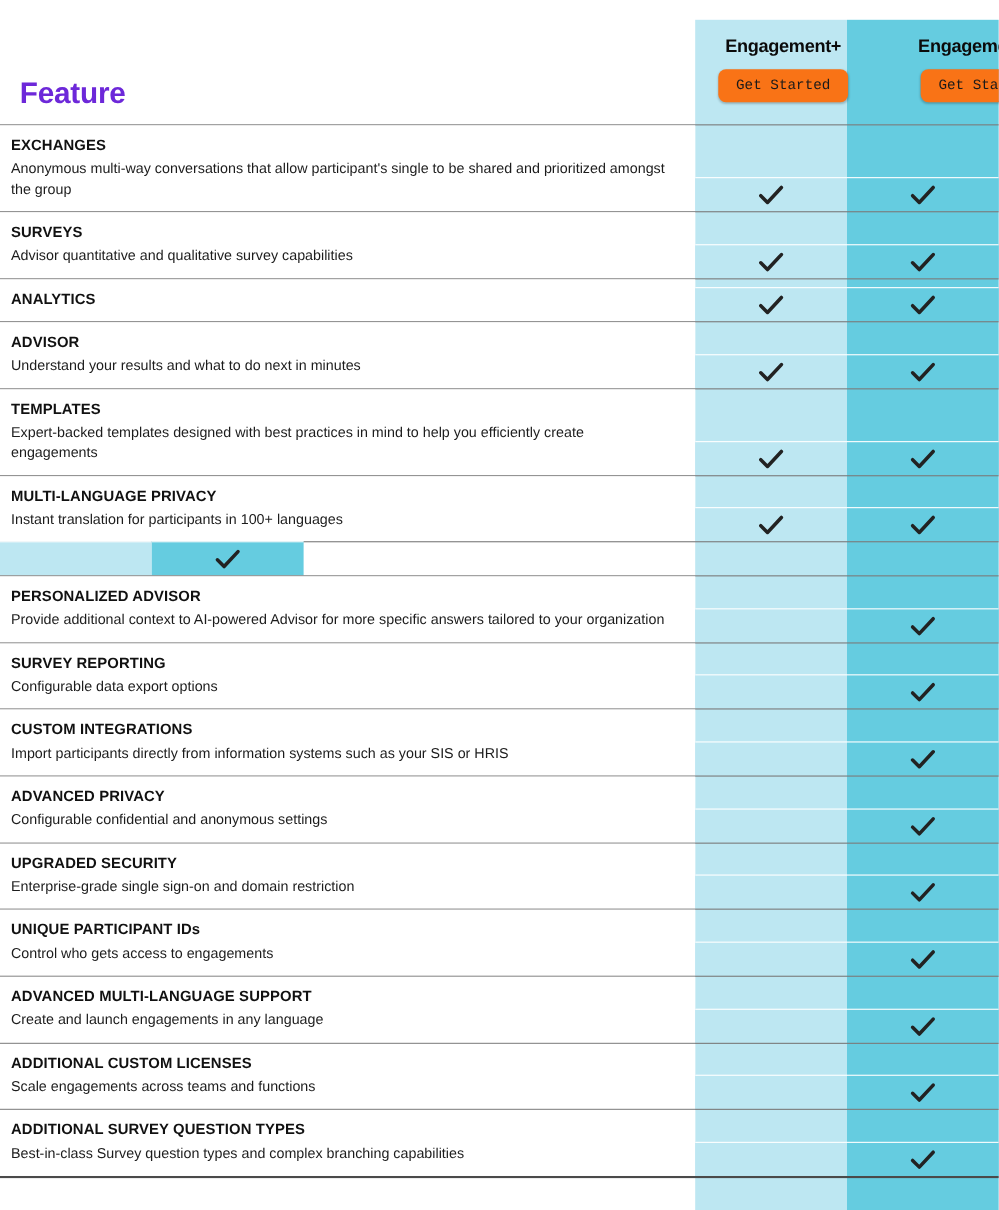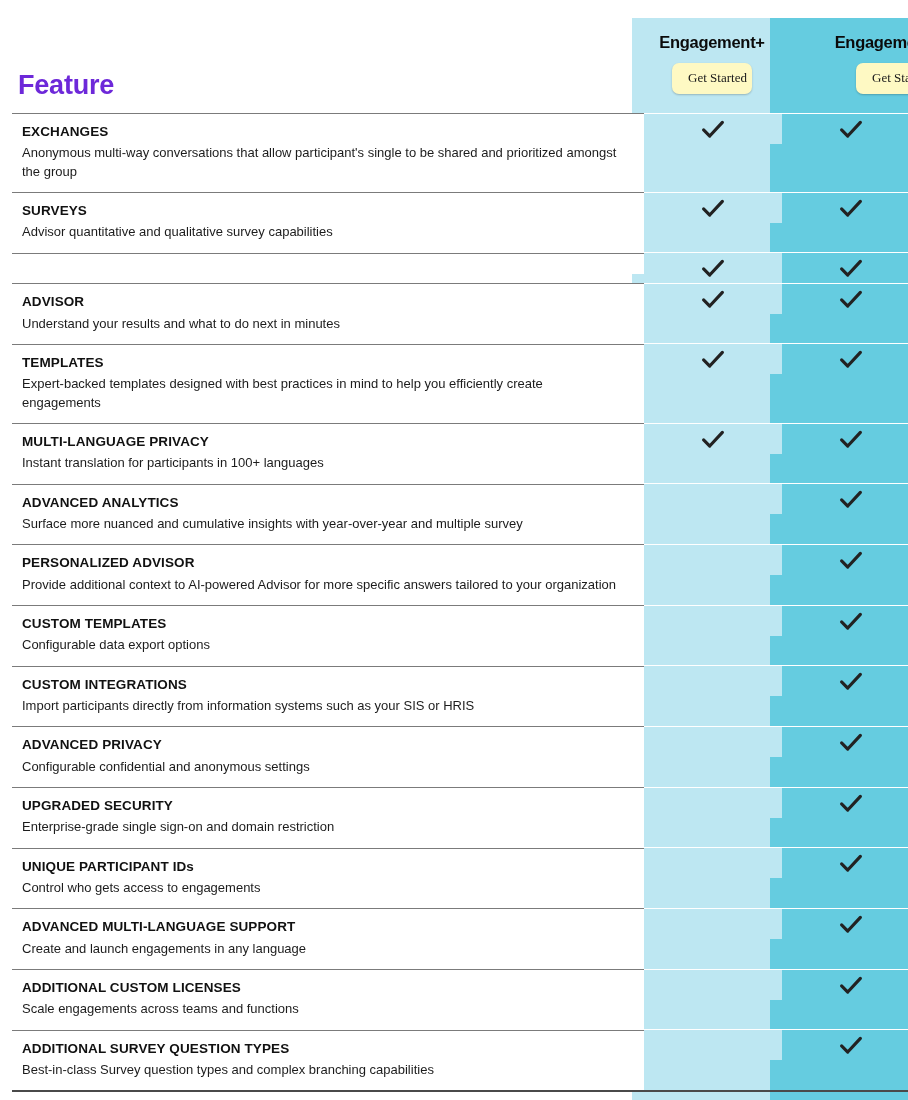--- a/index.html
+++ b/index.html
@@ -65,47 +65,46 @@
     font-weight: bold;
     color: #0b0b0b;
     letter-spacing: -0.3px;
     white-space: nowrap;
   }
   .plan-name .light { font-weight: 400; }
 
   .cta-btn {
     display: inline-block;
     margin-top: 11px;
-    padding: 7px 5px 8px 16px;
-    background: #fef9c3;
+    padding: 7px 16px 8px 16px;
+    background: #f97316;
     border: none;
     border-radius: 7px;
-    font-family: Liberation Serif, serif;
+    font-family: Liberation Mono, monospace;
     font-size: 13px;
     color: #1a1a1a;
     box-shadow: 0 1px 2px rgba(0,0,0,0.22);
     cursor: pointer;
     white-space: nowrap;
   }
 
   
   .table {
     position: absolute;
     top: 113px;
     left: 0;
     width: 908px;
     z-index: 2;
   }
 
   .row {
     position: relative;
     display: flex;
-    align-items: flex-start;
+    align-items: flex-end;
     border-top: 1.5px solid #7b7b7b;
-    margin-left: 12px;
   }
   .row:last-child { border-bottom: 2px solid #4a4a4a; }
 
   .cell-feature {
     width: 632px;
     flex: 0 0 632px;
     background: #ffffff;
     padding: 9px 22px 11px 10px;
   }
 
@@ -204,20 +203,21 @@
         <div class="cell-mark p360">
           <span>
             <svg class="check" viewBox="0 0 32 32" fill="none" aria-hidden="true">
               <path d="M6 17 L12.5 23.5 L26 9" stroke="#222222" stroke-width="3.4" stroke-linecap="round" stroke-linejoin="round"></path>
             </svg>
           </span>
         </div>
       </div>
       <div class="row">
         <div class="cell-feature">
+          <div class="feat-name">ANALYTICS</div>
         </div>
         <div class="cell-mark plus">
           <span>
             <svg class="check" viewBox="0 0 32 32" fill="none" aria-hidden="true">
               <path d="M6 17 L12.5 23.5 L26 9" stroke="#222222" stroke-width="3.4" stroke-linecap="round" stroke-linejoin="round"></path>
             </svg>
           </span>
         </div>
         <div class="cell-mark p360">
           <span>
@@ -281,24 +281,20 @@
         </div>
         <div class="cell-mark p360">
           <span>
             <svg class="check" viewBox="0 0 32 32" fill="none" aria-hidden="true">
               <path d="M6 17 L12.5 23.5 L26 9" stroke="#222222" stroke-width="3.4" stroke-linecap="round" stroke-linejoin="round"></path>
             </svg>
           </span>
         </div>
       </div>
       <div class="row">
-        <div class="cell-feature">
-          <div class="feat-name">ADVANCED ANALYTICS</div>
-          <div class="feat-desc">Surface more nuanced and cumulative insights with year-over-year and multiple survey</div>
-        </div>
         <div class="cell-mark plus">
           <span class="check-empty"></span>
         </div>
         <div class="cell-mark p360">
           <span>
             <svg class="check" viewBox="0 0 32 32" fill="none" aria-hidden="true">
               <path d="M6 17 L12.5 23.5 L26 9" stroke="#222222" stroke-width="3.4" stroke-linecap="round" stroke-linejoin="round"></path>
             </svg>
           </span>
         </div>
@@ -314,21 +310,21 @@
         <div class="cell-mark p360">
           <span>
             <svg class="check" viewBox="0 0 32 32" fill="none" aria-hidden="true">
               <path d="M6 17 L12.5 23.5 L26 9" stroke="#222222" stroke-width="3.4" stroke-linecap="round" stroke-linejoin="round"></path>
             </svg>
           </span>
         </div>
       </div>
       <div class="row">
         <div class="cell-feature">
-          <div class="feat-name">CUSTOM TEMPLATES</div>
+          <div class="feat-name">SURVEY REPORTING</div>
           <div class="feat-desc">Configurable data export options</div>
         </div>
         <div class="cell-mark plus">
           <span class="check-empty"></span>
         </div>
         <div class="cell-mark p360">
           <span>
             <svg class="check" viewBox="0 0 32 32" fill="none" aria-hidden="true">
               <path d="M6 17 L12.5 23.5 L26 9" stroke="#222222" stroke-width="3.4" stroke-linecap="round" stroke-linejoin="round"></path>
             </svg>

